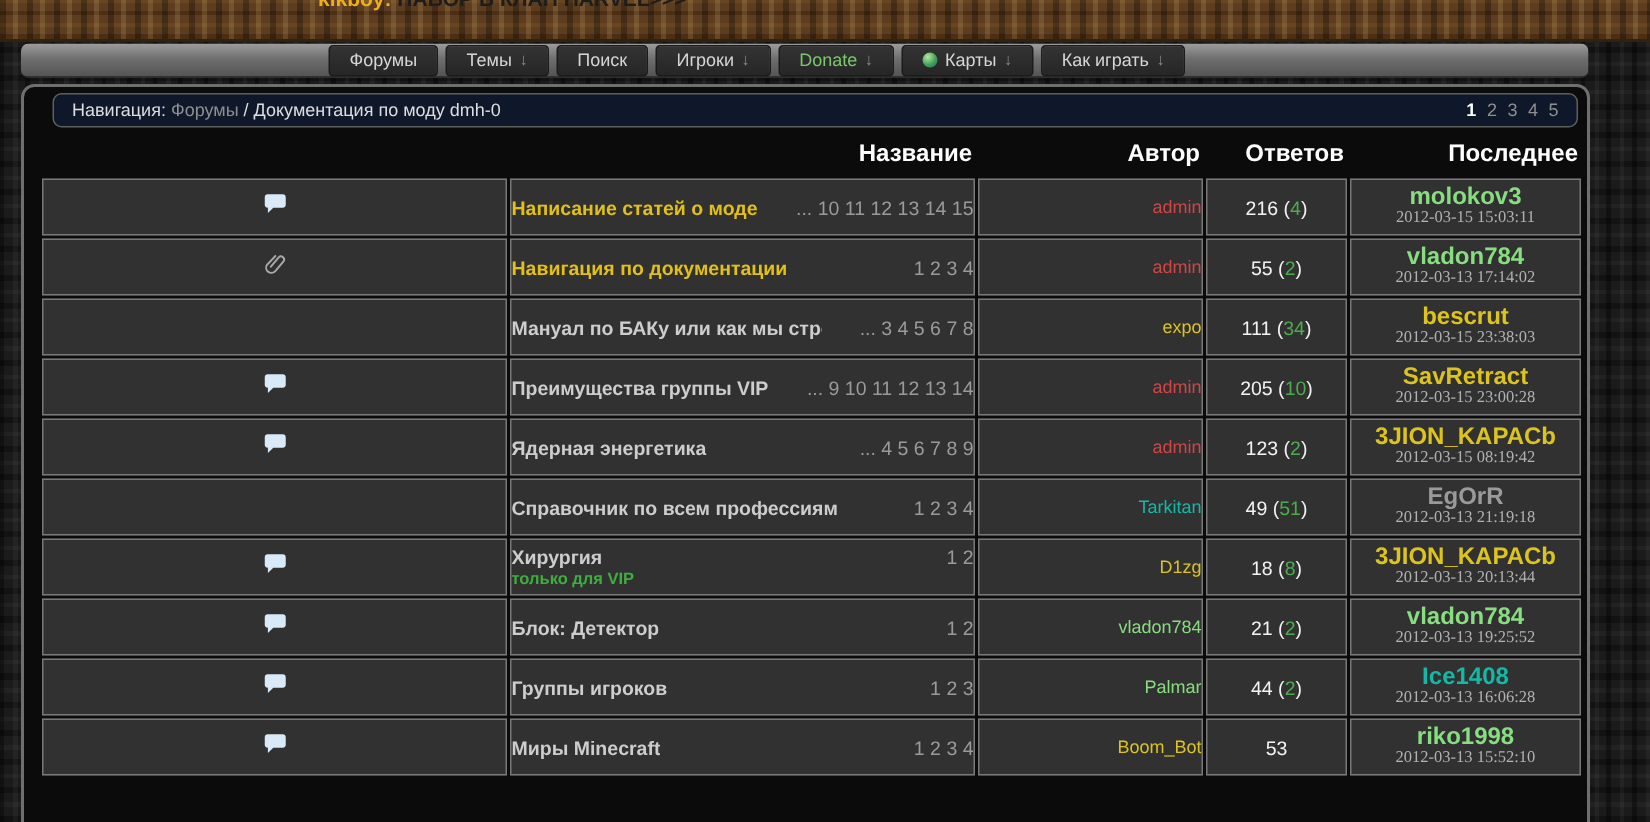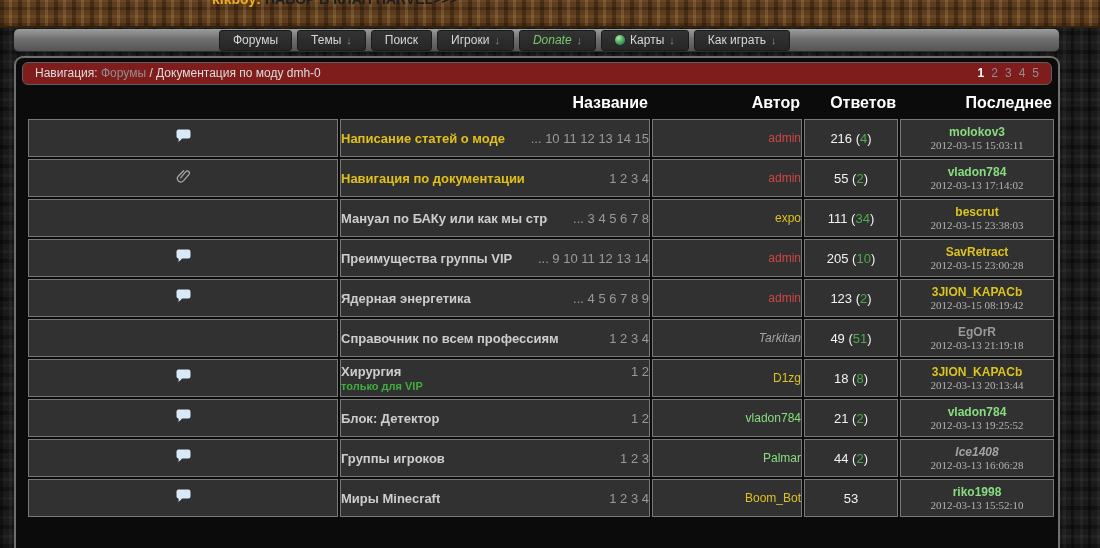--- a/index.html
+++ b/index.html
@@ -54,22 +54,22 @@
   }
   
   .panel{
     position:absolute;left:14px;top:56px;width:1046px;height:500px;box-sizing:border-box;
     background:#0b0b0b;
     border:2px solid #6f6f6f;border-bottom:none;
     border-radius:9px 9px 0 0;
     padding:3px 4px;z-index:4;
   }
   .breadcrumb{
-    background:#7f1d1d;border:1px solid #5e5e5e;border-radius:6px;
-    height:21px;line-height:21px;padding:0 12px;margin:1px 2px 3px 2px;
+    background:#0f172a;border:1px solid #5e5e5e;border-radius:6px;
+    height:21px;line-height:21px;padding:0 12px;margin:1px 2px 3px 15px;
     font-size:12px;color:#dedede;
     display:flex;justify-content:space-between;align-items:center;
   }
   .breadcrumb .bc-link{color:#8f8f8f;cursor:pointer;}
   .breadcrumb .pages{display:flex;gap:7px;}
   .breadcrumb .page{color:#8f8f8f;cursor:pointer;}
   .breadcrumb .page.active{color:#fff;font-weight:bold;}
   
   table.topics{
     border-collapse:separate;border-spacing:2px;
@@ -90,24 +90,24 @@
   td.last-cell{width:150px;text-align:center;}
   .title-line{display:flex;justify-content:space-between;align-items:baseline;gap:10px;}
   .topic-title{font-size:13px;font-weight:bold;cursor:pointer;white-space:nowrap;overflow:hidden;}
   .topic-pages{font-size:13px;color:#9a9a9a;white-space:nowrap;cursor:pointer;margin-left:15px;}
   .topic-subtitle{font-size:11px;font-weight:bold;color:#3fae3f;margin-top:1px;}
   .t-yellow{color:#e3c017;}
   .t-gray{color:#cdcdcd;}
   .c-red{color:#d04545;}
   .c-yellow{color:#dcc31e;}
   .c-green{color:#87dd7f;}
-  .c-blue{color:#a3a3a3;font-style:italic;}
+  .c-blue{color:#14b8a6;}
   .c-gray{color:#9a9a9a;}
   .replies-extra .grn{color:#4cab4c;}
-  .last-user{font-size:12px;font-weight:bold;cursor:pointer;line-height:14px;}
+  .last-user{font-size:16px;font-weight:bold;cursor:pointer;line-height:14px;}
   .last-date{font-size:11px;color:#b2b2b2;line-height:13px;font-family:Liberation Serif, serif;}
 </style>
 </head>
 <body>
 
 <div class="bedrock"></div>
 <div class="dirt"></div>
 
 <div class="ticker">
   <span class="tuser">kikboy:</span><span class="tmsg"> НАБОР В КЛАН HARVEL&gt;&gt;&gt;</span>
@@ -123,21 +123,21 @@
         <span class="arrow">↓</span>
       </div>
       <div class="nav-btn">
         <span>Поиск</span>
       </div>
       <div class="nav-btn">
         <span>Игроки</span>
         <span class="arrow">↓</span>
       </div>
       <div class="nav-btn">
-        <span style="color: rgb(121, 201, 106); font-style: italic;">Donate</span>
+        <span style="color: rgb(121, 201, 106);">Donate</span>
         <span class="arrow">↓</span>
       </div>
       <div class="nav-btn">
         <span class="globe"></span>
         <span>Карты</span>
         <span class="arrow">↓</span>
       </div>
       <div class="nav-btn">
         <span>Как играть</span>
         <span class="arrow">↓</span>

